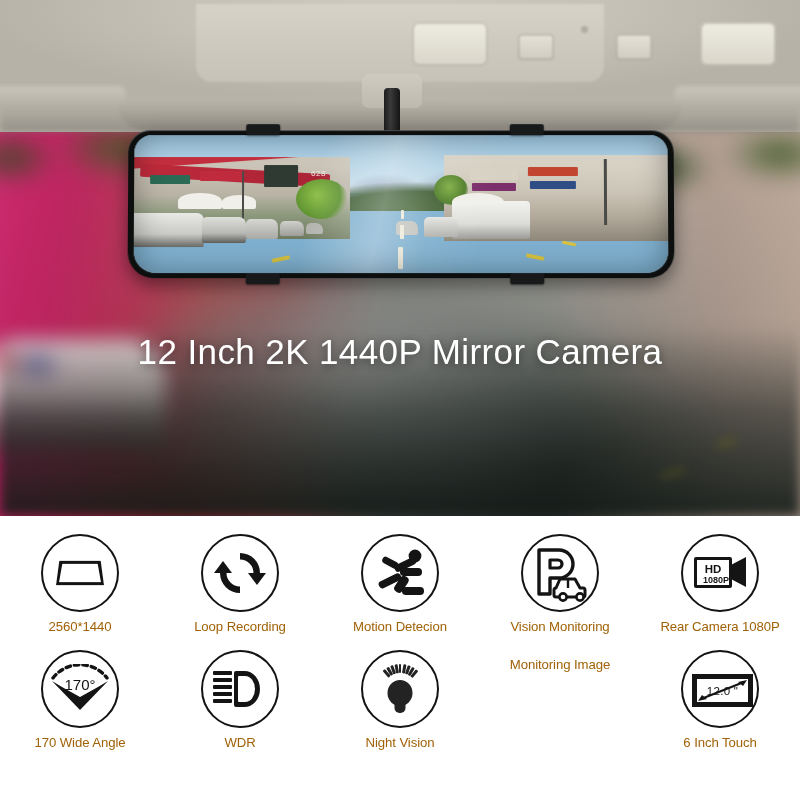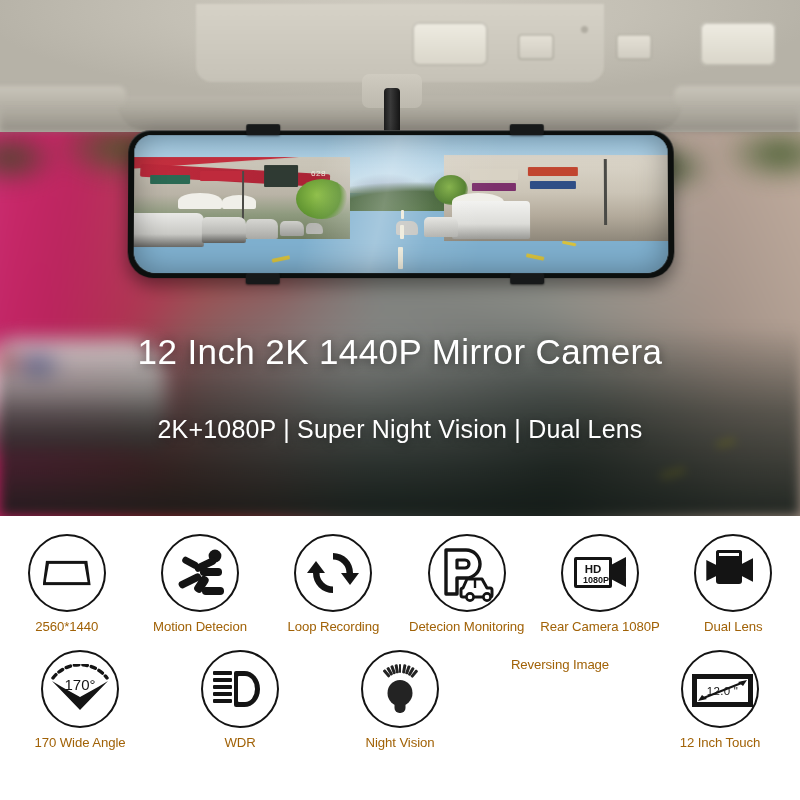--- a/index.html
+++ b/index.html
@@ -390,96 +390,86 @@
           <div class="sc-vig"></div>
         </div>
       </div>
       <div class="clip t x1"></div>
       <div class="clip t x2"></div>
       <div class="clip b x1"></div>
       <div class="clip b x2"></div>
     </div>
 
     <div class="hero-title">12 Inch 2K 1440P Mirror Camera</div>
-    <div class="hero-sub">2K+1080P | Super Night Vision | Dual Lens</div>
   </div>
 
   <div class="features">
 
     <div class="frow r1">
 
       <div class="fcell">
         <div class="fcirc">
           <div class="ic-mirror-in"></div>
           <div class="ic-mirror-cut"></div>
         </div>
         <div class="flabel">2560*1440</div>
+      </div>
+
+      <div class="fcell">
+        <div class="fcirc">
+          <svg class="svgic" width="54" height="54" viewBox="0 0 54 54">
+            <path d="M27 7 A20 20 0 0 1 47 27 L40.5 27 A13.5 13.5 0 0 0 27 13.5 Z" fill="#141414"></path>
+            <path d="M47 27 L53 27 L44 39 L35 27 Z" fill="#141414"></path>
+            <path d="M27 47 A20 20 0 0 1 7 27 L13.5 27 A13.5 13.5 0 0 0 27 40.5 Z" fill="#141414"></path>
+            <path d="M7 27 L1 27 L10 15 L19 27 Z" fill="#141414"></path>
+          </svg>
+        </div>
+        <div class="flabel">Loop Recording</div>
       </div>
 
       <div class="fcell">
         <div class="fcirc">
           <svg class="svgic" width="56" height="52" viewBox="0 0 56 52">
             <circle cx="43" cy="9" r="6.4" fill="#141414"></circle>
             <rect x="22" y="14" width="23" height="7.5" rx="3.4" fill="#141414" transform="rotate(-26 33 18)"></rect>
             <rect x="28" y="21" width="22" height="8" rx="3.8" fill="#141414"></rect>
             <rect x="25" y="28" width="9" height="18" rx="4" fill="#141414" transform="rotate(34 29 37)"></rect>
             <rect x="30" y="40" width="22" height="8" rx="3.8" fill="#141414"></rect>
             <rect x="6" y="30" width="24" height="7.6" rx="3.5" fill="#141414" transform="rotate(-26 18 34)"></rect>
             <rect x="10" y="12" width="17" height="7" rx="3.3" fill="#141414" transform="rotate(28 18 15)"></rect>
           </svg>
         </div>
         <div class="flabel">Motion Detecion</div>
       </div>
 
       <div class="fcell">
         <div class="fcirc">
-          <svg class="svgic" width="54" height="54" viewBox="0 0 54 54">
-            <path d="M27 7 A20 20 0 0 1 47 27 L40.5 27 A13.5 13.5 0 0 0 27 13.5 Z" fill="#141414"></path>
-            <path d="M47 27 L53 27 L44 39 L35 27 Z" fill="#141414"></path>
-            <path d="M27 47 A20 20 0 0 1 7 27 L13.5 27 A13.5 13.5 0 0 0 27 40.5 Z" fill="#141414"></path>
-            <path d="M7 27 L1 27 L10 15 L19 27 Z" fill="#141414"></path>
-          </svg>
-        </div>
-        <div class="flabel">Loop Recording</div>
-      </div>
-
-      <div class="fcell">
-        <div class="fcirc">
           <svg class="svgic" width="60" height="58" viewBox="0 0 60 58">
             <path d="M9 6 h20 a14 14 0 0 1 0 28 h-9 v16 h-11 z" fill="none" stroke="#141414" stroke-width="3.4" stroke-linejoin="round"></path>
             <path d="M20 16 h8 a4 4 0 0 1 0 8 h-8 z" fill="none" stroke="#141414" stroke-width="3.2" stroke-linejoin="round"></path>
             <path d="M26 44 l4-9 h15 l5 9 h3 a2 2 0 0 1 2 2 v5 a2 2 0 0 1-2 2 h-27 a2 2 0 0 1-2-2 v-5 a2 2 0 0 1 2-2 z" fill="#fff" stroke="#141414" stroke-width="3" stroke-linejoin="round"></path>
             <line x1="38" y1="35" x2="38" y2="44" stroke="#141414" stroke-width="2.4"></line>
             <circle cx="33" cy="53" r="3.6" fill="#fff" stroke="#141414" stroke-width="2.6"></circle>
             <circle cx="50" cy="53" r="3.6" fill="#fff" stroke="#141414" stroke-width="2.6"></circle>
           </svg>
         </div>
-        <div class="flabel">Detecion Monitoring</div>
+        <div class="flabel">Vision Monitoring</div>
       </div>
 
       <div class="fcell">
         <div class="fcirc">
           <div class="ic-cam-lens2"></div>
           <div class="ic-cam-body">
             <div class="ic-hd">HD</div>
             <div class="ic-1080">1080P</div>
           </div>
         </div>
         <div class="flabel">Rear Camera 1080P</div>
       </div>
 
-      <div class="fcell">
-        <div class="fcirc">
-          <div class="ic-dl-l"></div>
-          <div class="ic-dl-top"></div>
-          <div class="ic-dl-body"></div>
-          <div class="ic-dl-r"></div>
-        </div>
-        <div class="flabel">Dual Lens</div>
-      </div>
     </div>
 
     <div class="frow r2">
 
       <div class="fcell">
         <div class="fcirc">
           <svg class="svgic" width="62" height="50" viewBox="0 0 62 50">
             <path d="M4 14 A34 34 0 0 1 58 14" fill="none" stroke="#141414" stroke-width="3.4" stroke-linecap="round" stroke-dasharray="4.5 4"></path>
             <path d="M3 17 L31 46 L59 17 L49 23 L31 33 L13 23 Z" fill="#141414"></path>
             <text x="31" y="26" text-anchor="middle" font-family="Liberation Sans, sans-serif" font-size="15" font-weight="400" fill="#141414">170°</text>
@@ -513,31 +503,31 @@
           <div class="ic-ray" style="transform:rotate(20deg);"></div>
           <div class="ic-ray" style="transform:rotate(30deg);"></div>
           <div class="ic-ray" style="transform:rotate(40deg);"></div>
           <div class="ic-bulb"></div>
           <div class="ic-bulb-neck"></div>
         </div>
         <div class="flabel">Night Vision</div>
       </div>
 
       <div class="fcell">
-        <div class="flabel">Reversing Image</div>
+        <div class="flabel">Monitoring Image</div>
       </div>
 
       <div class="fcell">
         <div class="fcirc">
           <div class="ic-scr">
             <div class="ic-scr-txt">12.0 "</div>
           </div>
           <svg class="ic-diag" viewBox="0 0 53 25">
             <line x1="5" y1="21" x2="48" y2="4" stroke="#141414" stroke-width="2.2"></line>
             <path d="M2 23 l9 -2 l-5 -4 z" fill="#141414"></path>
             <path d="M51 2 l-9 2 l5 4 z" fill="#141414"></path>
           </svg>
         </div>
-        <div class="flabel">12 Inch Touch</div>
+        <div class="flabel">6 Inch Touch</div>
       </div>
     </div>
   </div>
 </div>
 
 </body></html>

